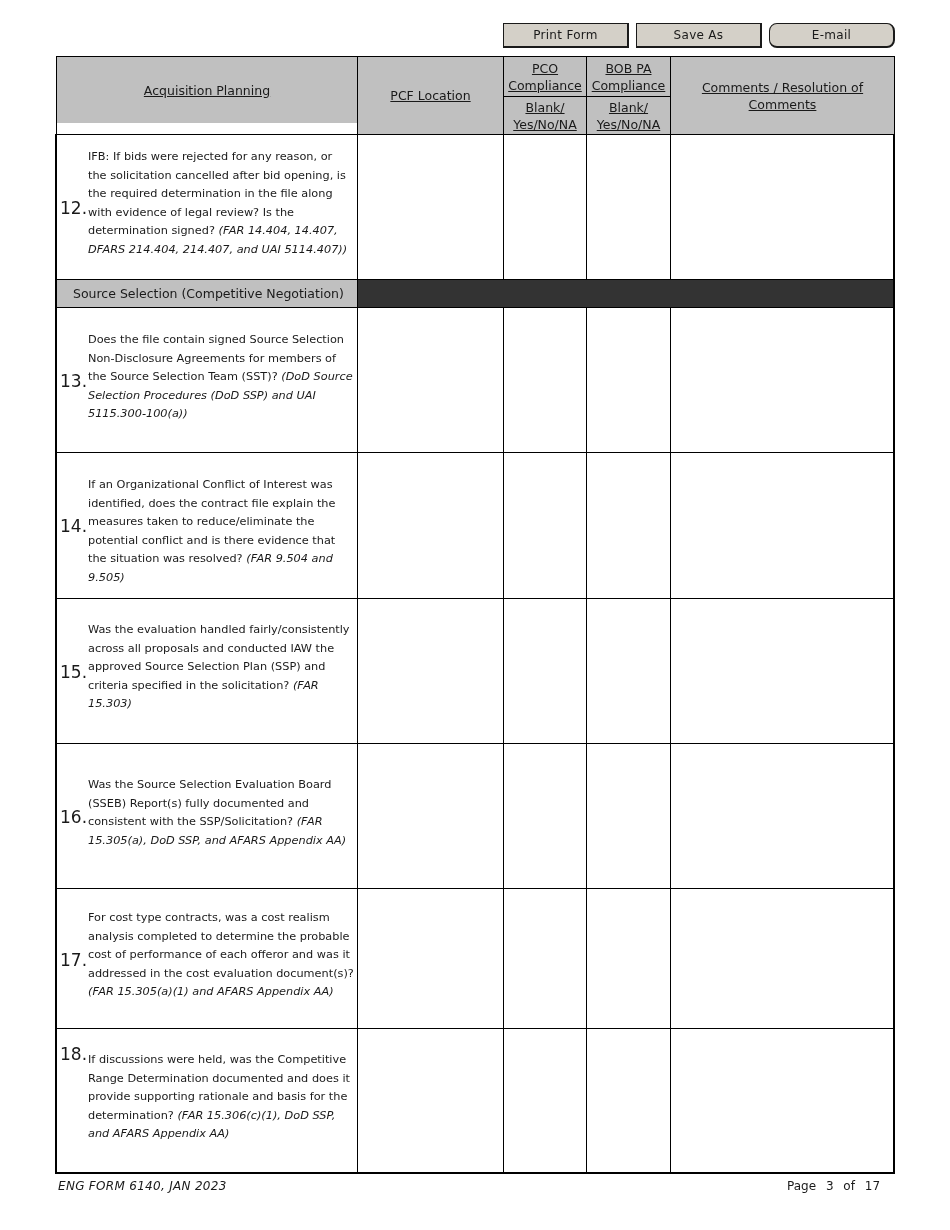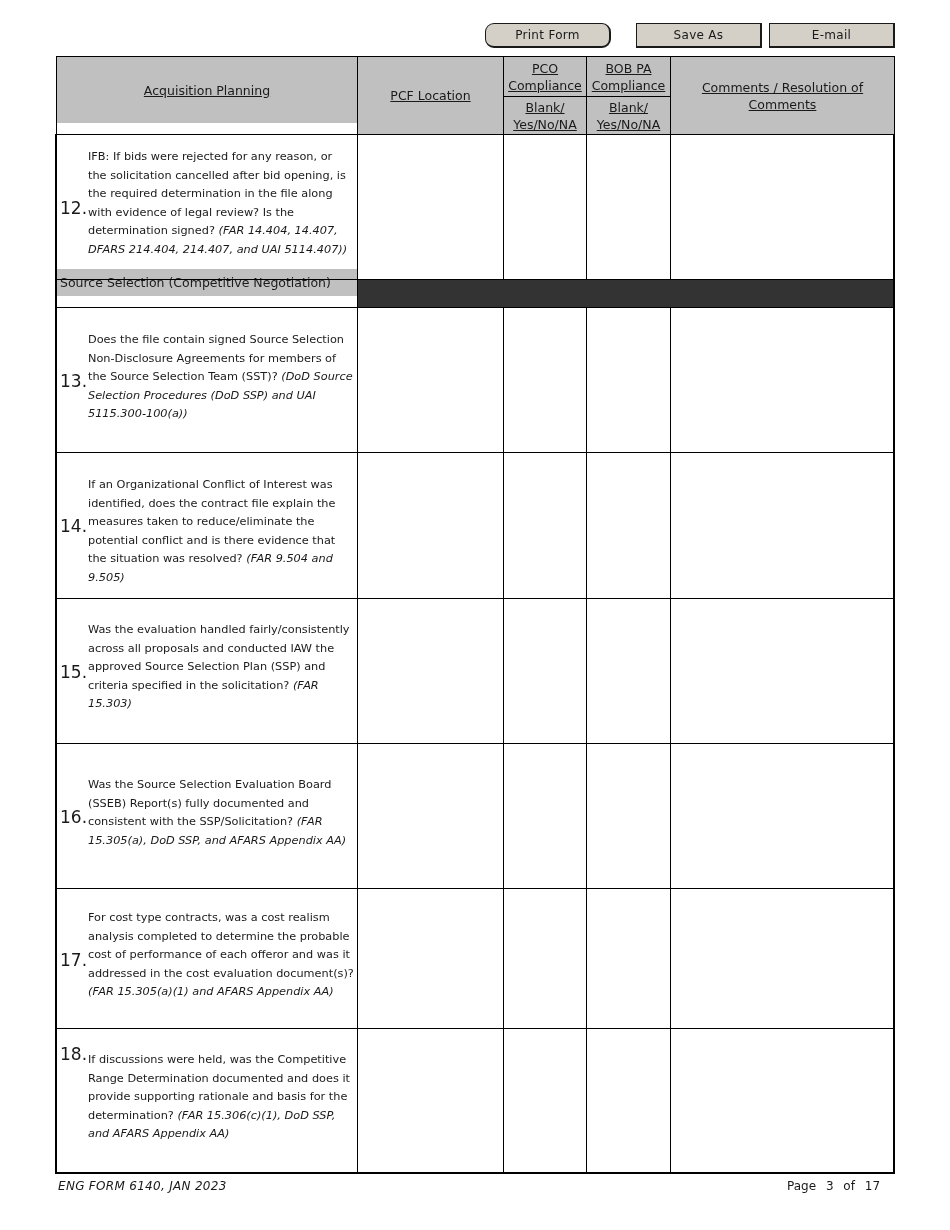--- a/index.html
+++ b/index.html
@@ -10,23 +10,23 @@
     .btn {
       position: absolute; top: 23px; height: 25px;
       background: #d4d0c8;
       border-top: 1px solid #1a1a1a; border-left: 1px solid #1a1a1a;
       border-right: 2px solid #1a1a1a; border-bottom: 2px solid #1a1a1a;
       box-sizing: border-box;
       font-size: 12px; letter-spacing: 0.3px;
       display: flex; align-items: center; justify-content: center;
       cursor: pointer; color: #1a1a1a;
     }
-    #btn-print { left: 485px; width: 126px; border-radius: 9px; }
+    #btn-print { left: 503px; width: 126px; }
     #btn-save  { left: 636px; width: 126px; }
-    #btn-email { left: 769px; width: 126px; }
+    #btn-email { left: 769px; width: 126px; border-radius: 8px; }
 
     .grid { position: absolute; left: 0; top: 0; }
     .cell {
       position: absolute; box-sizing: border-box; text-decoration: underline;
     }
     .hdr {
       background: #c0c0c0;
       font-size: 12.5px; color: #1a1a1a;
       display: flex; align-items: center; justify-content: center; text-align: center;
       line-height: 17px;
@@ -38,23 +38,23 @@
       position: absolute; left: 60px; font-size: 17px; color: #1a1a1a;
     }
     .q-text {
       position: absolute; left: 88px; width: 266px;
       font-size: 11.3px; line-height: 18.5px; color: #1a1a1a;
     }
     .q-text .ref { font-style: italic; }
     .input-cell { position: absolute; background: transparent; cursor: text; }
 
     .section-label {
-      position: absolute; left: 57px; top: 269px; width: 300px; height: 27px;
+      position: absolute; left: 57px; top: 280px; width: 300px; height: 27px;
       background: #c0c0c0; font-size: 12.5px; color: #1a1a1a;
-      display: flex; align-items: center; padding-left: 3px; box-sizing: border-box;
+      display: flex; align-items: center; padding-left: 16px; box-sizing: border-box;
     }
     .section-dark {
       position: absolute; left: 358px; top: 280px; width: 536px; height: 27px;
       background: #333333;
     }
     .footer-left {
       position: absolute; left: 58px; top: 1179px;
       font-size: 12px; font-style: italic; color: #1a1a1a; letter-spacing: 0.3px;
     }
     .footer-right {

